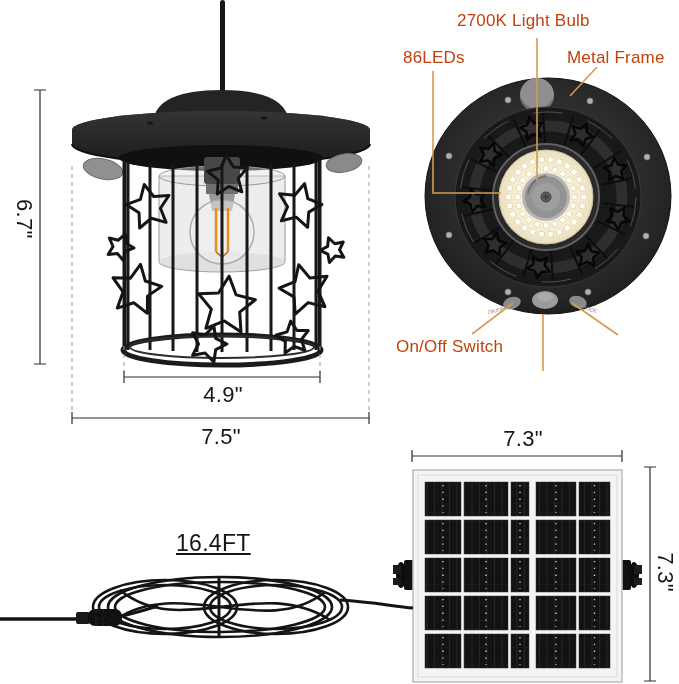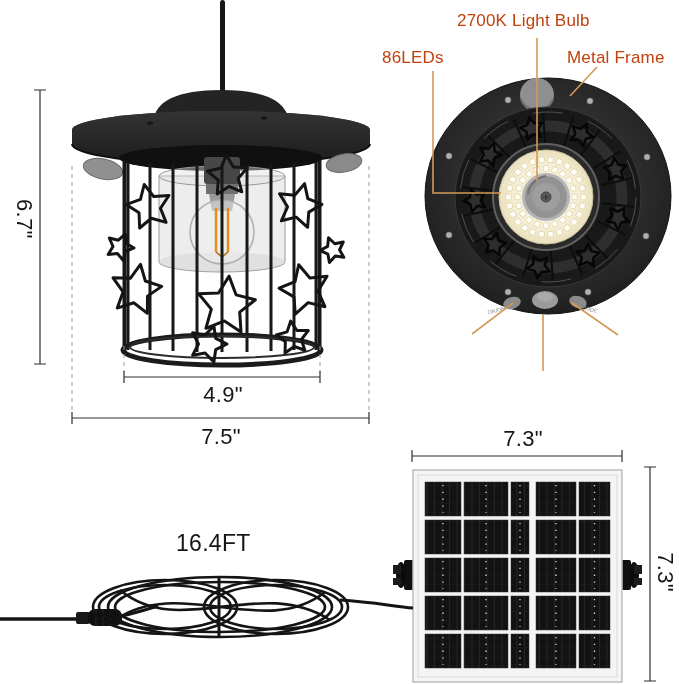--- a/index.html
+++ b/index.html
@@ -319,23 +319,24 @@
         <path d="M120,590 C180,640 260,575 330,620"></path>
         <path d="M115,620 C180,575 265,640 325,592"></path>
         <path d="M219,577 V637" stroke-width="3"></path>
       </g>
       <path d="M122,616 C135,613 145,610 158,606" stroke="#141414" stroke-width="3"></path>
       <path d="M340,600 C372,602 392,606 413,608" stroke="#141414" stroke-width="3"></path>
     </g>
   </svg>
 
   <div class="ann" style="left:457px;top:11px;">2700K Light Bulb</div>
-  <div class="ann" style="left:382px;top:48px;">86LEDs</div>
+  <div class="ann" style="left:403px;top:48px;">86LEDs</div>
   <div class="ann" style="left:567px;top:48px;text-align:center;">Metal Frame</div>
+  <div class="ann" style="left:396px;top:337px;">On/Off Switch</div>
 
   <div class="dim rot90" style="left:-4px;top:215px;width:56px;">6.7"</div>
   <div class="dim ctr" style="left:190px;top:383px;width:66px;">4.9"</div>
   <div class="dim ctr" style="left:188px;top:425px;width:66px;">7.5"</div>
   <div class="dim ctr" style="left:490px;top:427px;width:66px;">7.3"</div>
   <div class="dim rot90 ctr" style="left:637px;top:560px;width:56px;">7.3"</div>
-  <div class="dim" style="left:176px;top:531px;font-size:23px;">16.4FT</div>
+  <div class="dim" style="left:176px;top:531px;font-size:23px;text-decoration:underline;">16.4FT</div>
 
 </div>
 
 </body></html>

